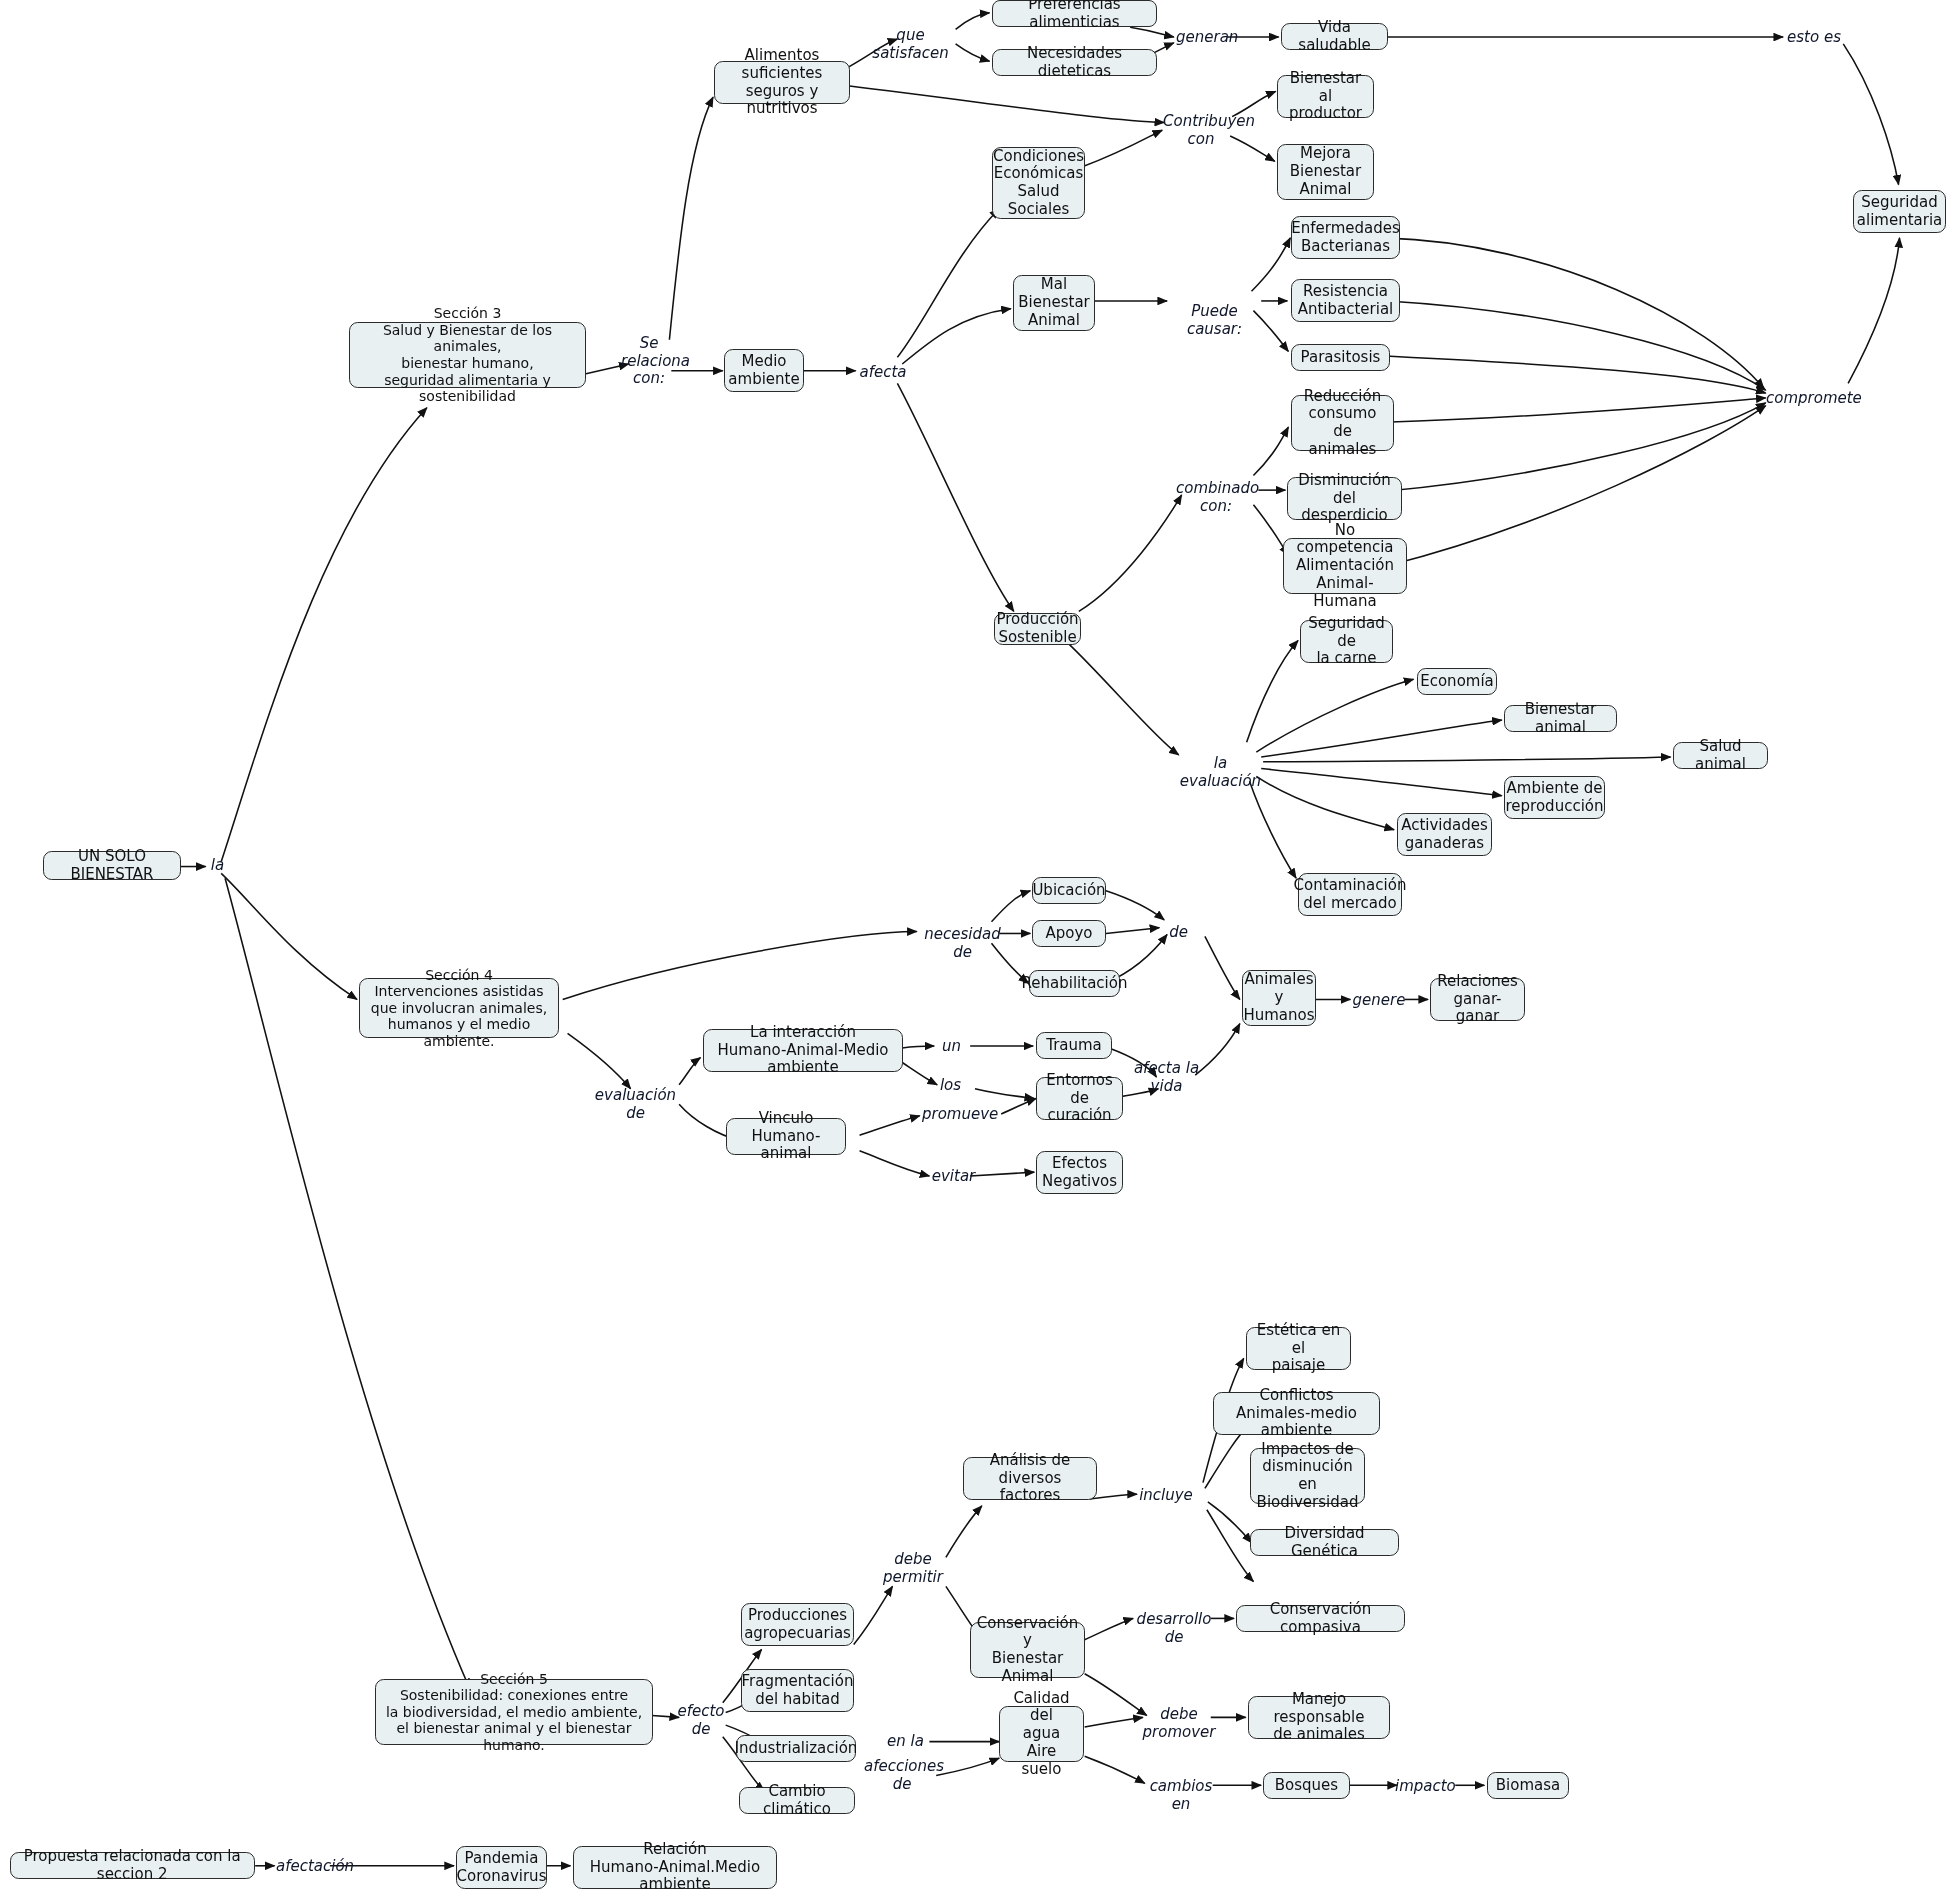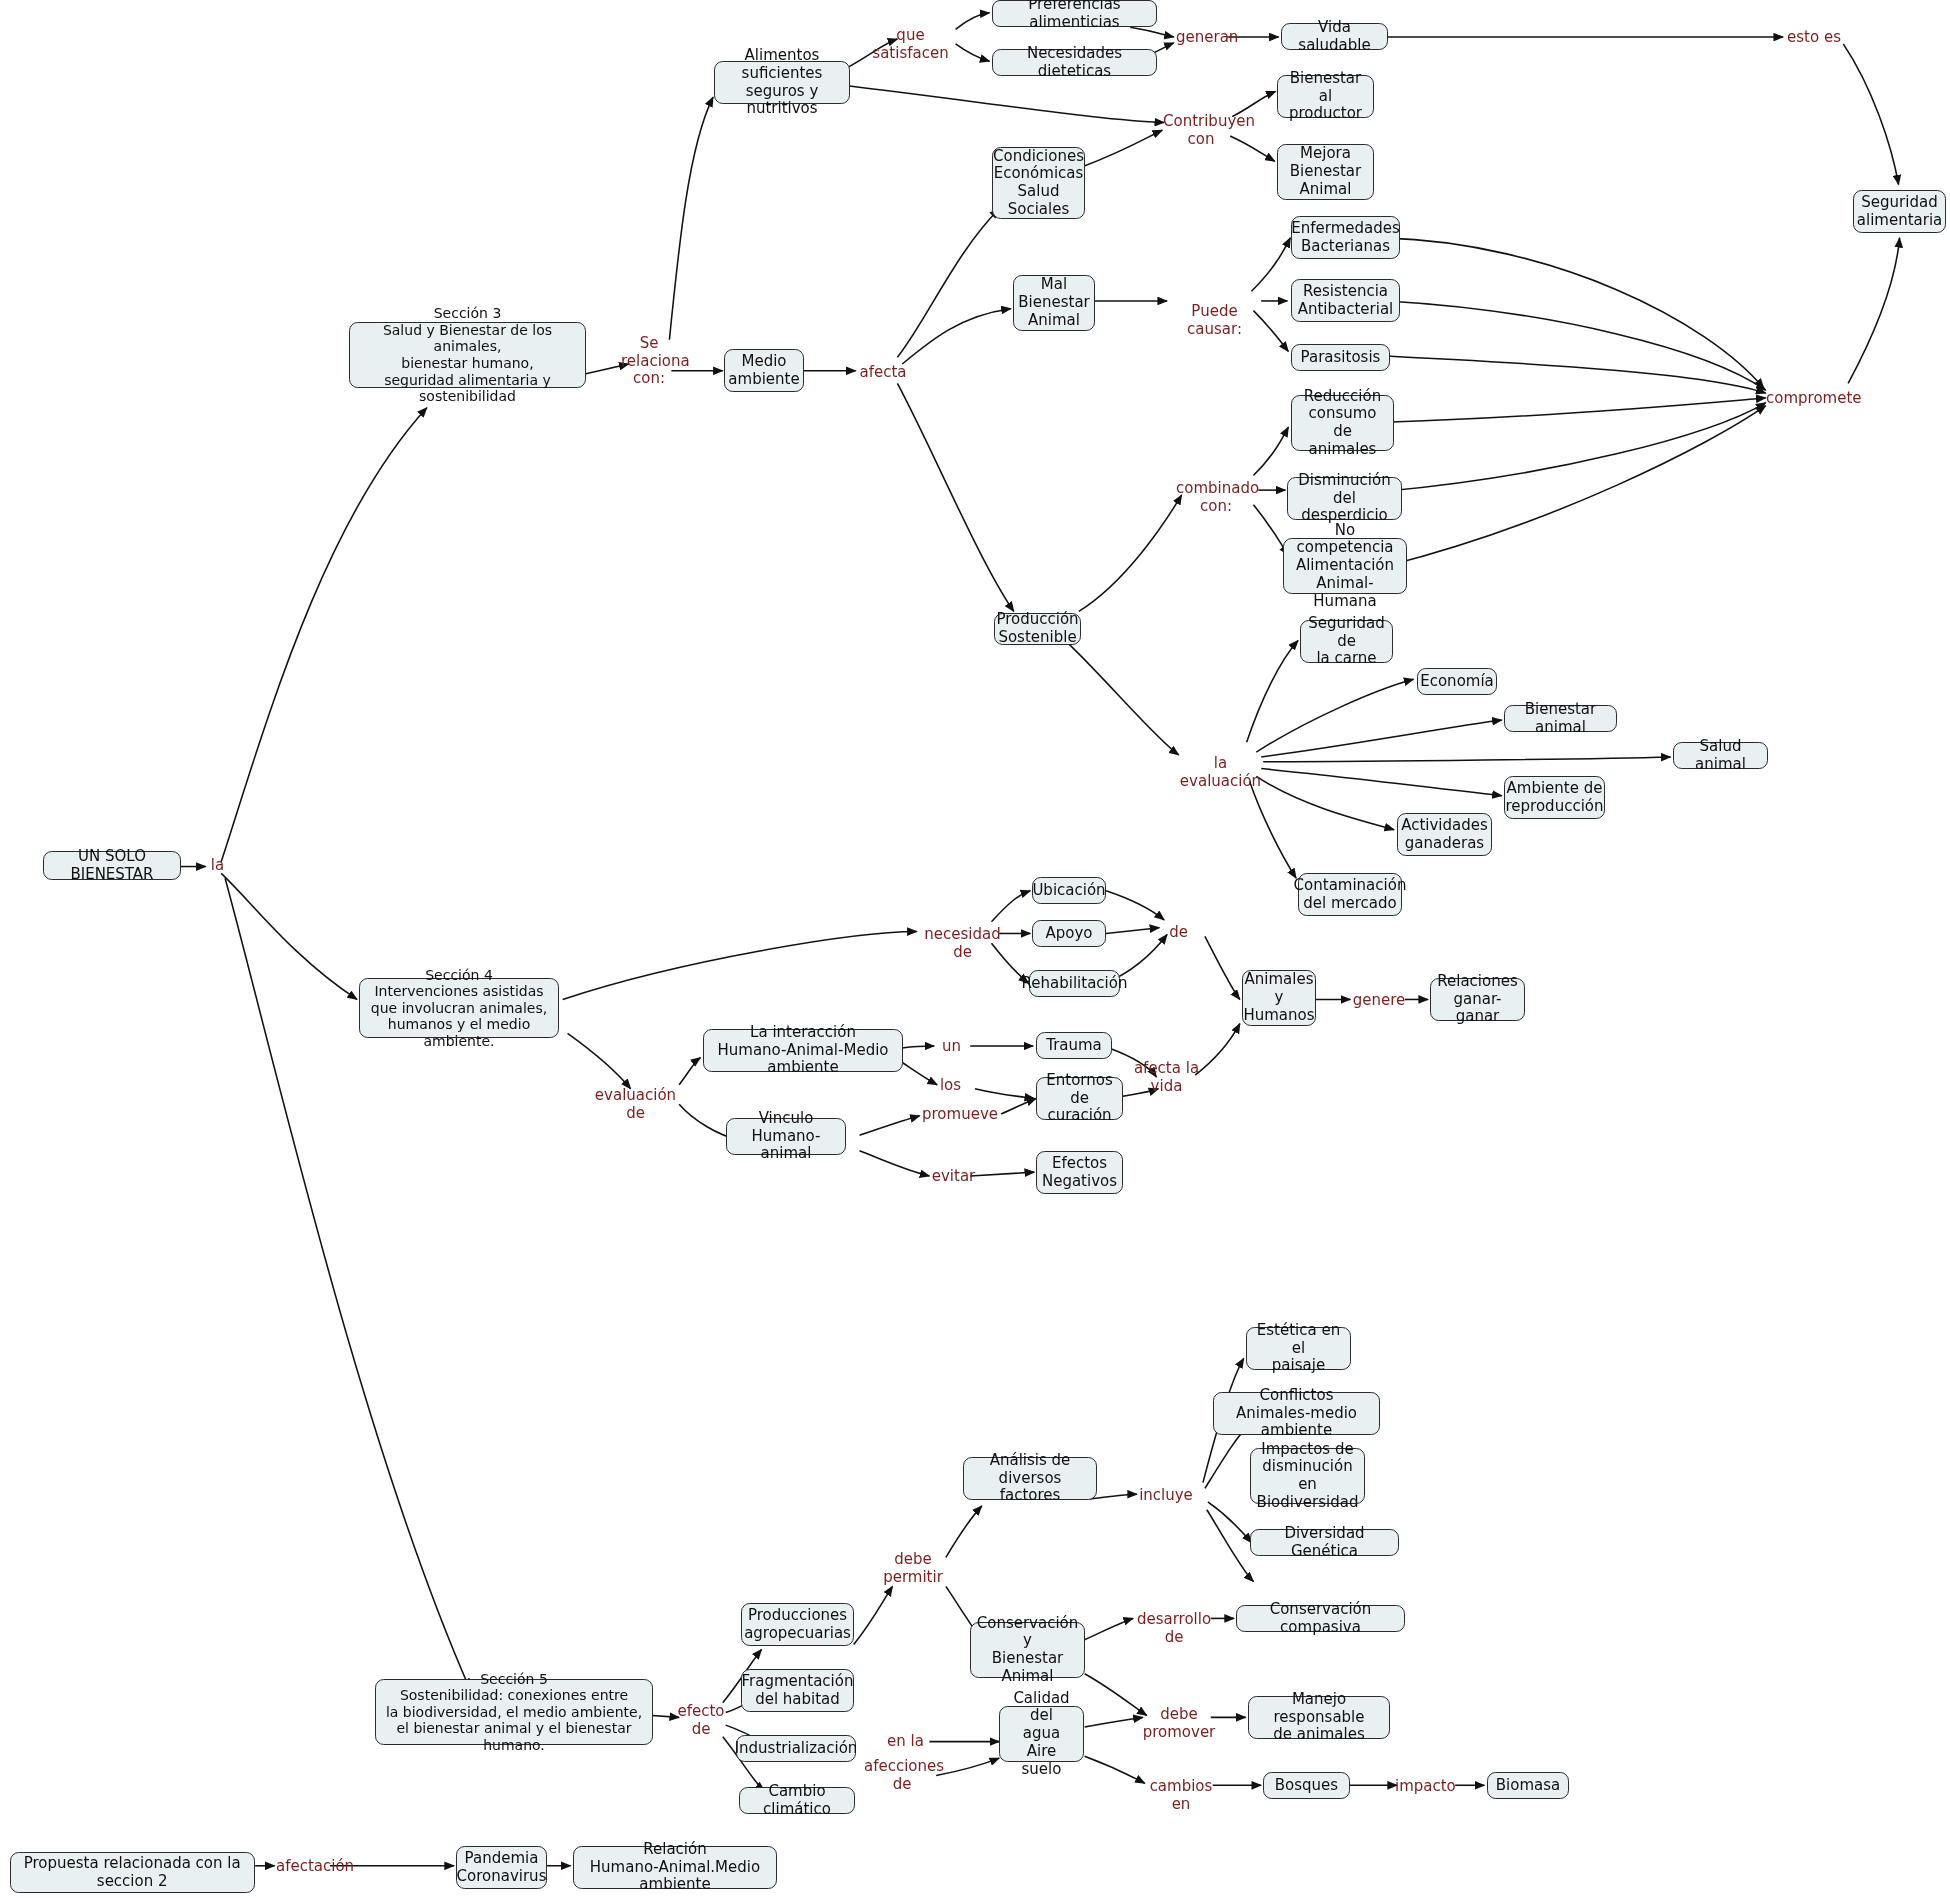--- a/index.html
+++ b/index.html
@@ -17,24 +17,25 @@
     font-size:15px;
     line-height:1.18;
     color:#101010;
     padding:3.9px 7.8px;
     white-space:pre-line;
   }
   .lbl{
     position:absolute;
     font-size:15px;
     line-height:1.18;
-    color:#7f1d1d;
+    color:#0f172a;
     text-align:center;
     white-space:pre-line;
     background:transparent;
+    font-style:italic;
   }
   .credit{
     position:absolute;
     background:#000;
     border-radius:50%;
     color:#fff;
     display:flex;align-items:center;justify-content:center;
     text-align:center;
     font-family:"DejaVu Sans Mono","Liberation Mono",monospace;
     font-weight:bold;
@@ -369,21 +370,21 @@
   <div class="lbl" style="left:1141px;top:1706px;width:76px;">debe
 promover</div>
   <div class="node" style="left:1248px;top:1696px;width:142px;height:43px;">Manejo responsable
 de animales</div>
 
   <div class="lbl" style="left:1141px;top:1778px;width:80px;">cambios en</div>
   <div class="node" style="left:1263px;top:1772px;width:87px;height:27px;">Bosques</div>
   <div class="lbl" style="left:1395px;top:1778px;width:60px;">impacto</div>
   <div class="node" style="left:1487px;top:1772px;width:82px;height:27px;">Biomasa</div>
 
-  <div class="node" style="left:9.7px;top:1852px;width:245px;height:41px;">Propuesta relacionada con la seccion 2</div>
+  <div class="node" style="left:9.7px;top:1852px;width:245px;height:27px;">Propuesta relacionada con la seccion 2</div>
   <div class="lbl" style="left:276px;top:1858px;width:78px;">afectación</div>
   <div class="node" style="left:456px;top:1846px;width:91px;height:43px;">Pandemia
 Coronavirus</div>
   <div class="node" style="left:573px;top:1846px;width:204px;height:43px;">Relación
 Humano-Animal.Medio ambiente</div>
 
 </div>
 
 
 </body></html>

